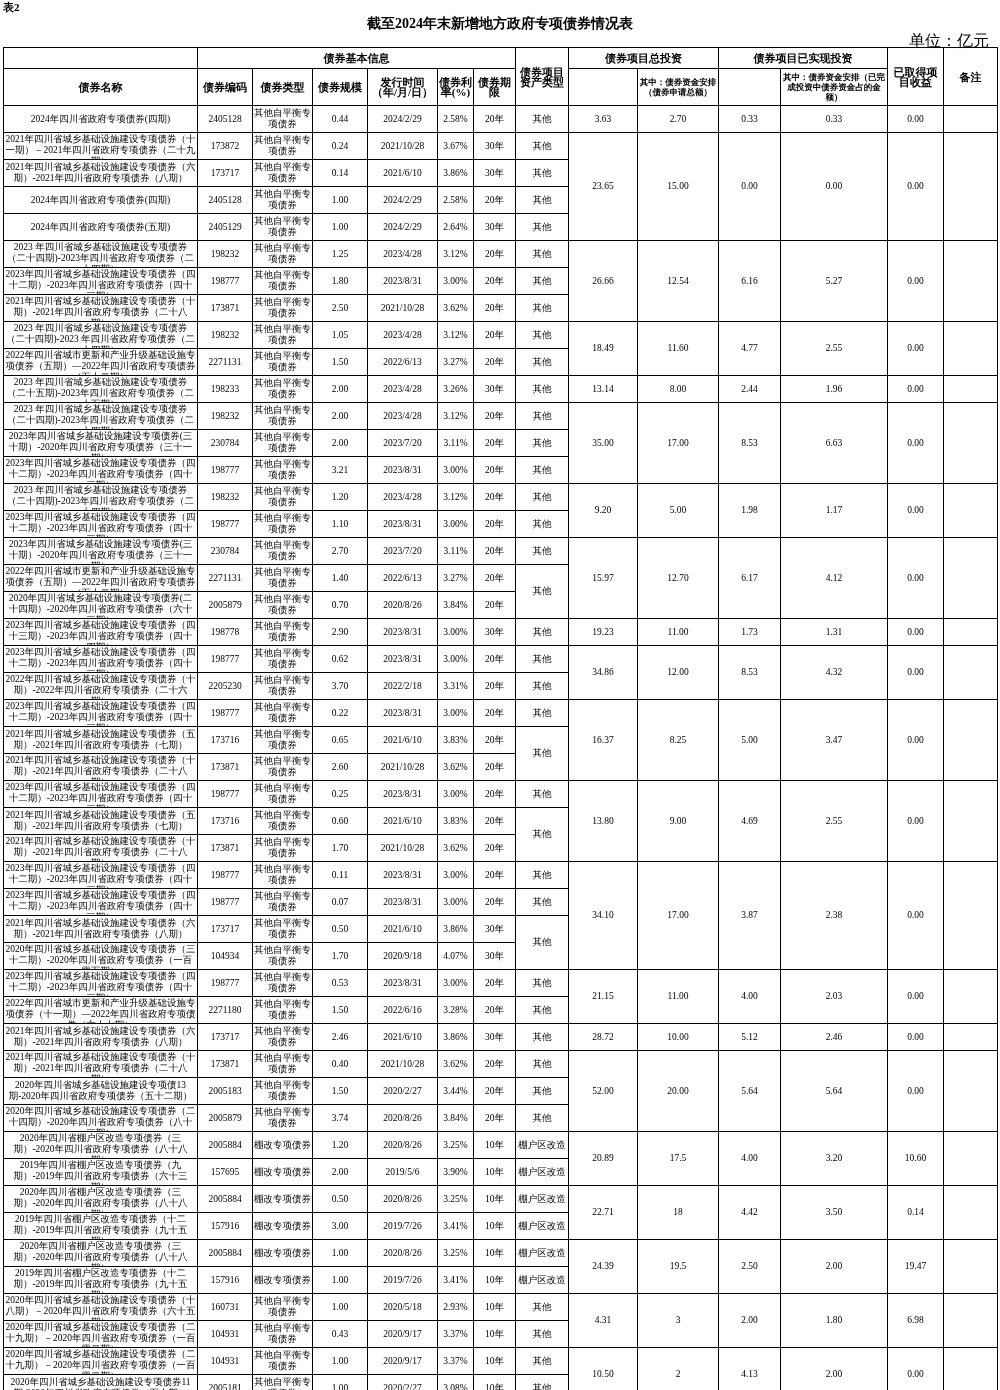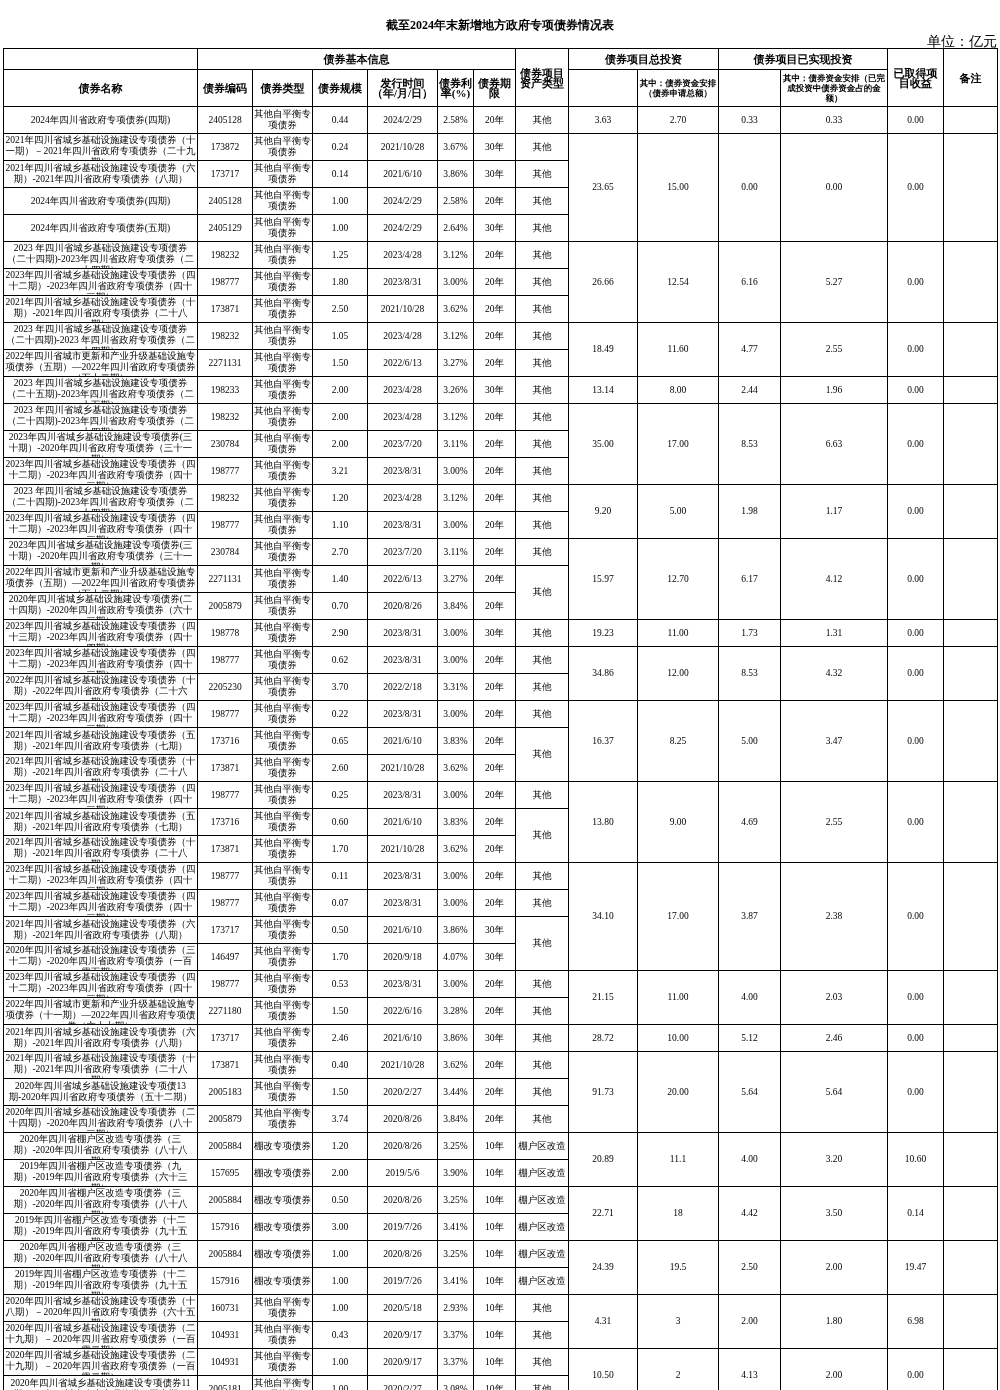--- a/index.html
+++ b/index.html
@@ -1,35 +1,36 @@
 <!DOCTYPE html>
 <html><head>
 <meta charset="utf-8">
 <style>
   html,body{margin:0;padding:0;background:#fff;color:#000;}
   body{width:1000px;font-family:"Liberation Serif","DejaVu Serif",serif;}
   .page{padding:2px 3px 0 3px;}
   .table-label{font-size:11px;font-weight:bold;line-height:11px;}
-  .doc-title{text-align:center;font-size:12px;font-weight:bold;line-height:16px;margin-top:15px;}
-  .unit-line{text-align:right;font-size:14px;line-height:11px;margin:3px 0 1px 0;}
+  .doc-title{text-align:center;font-size:14px;font-weight:bold;line-height:16px;margin-top:3px;}
+  .unit-line{text-align:right;font-size:16px;line-height:11px;margin:3px 8px 1px 0;}
   table{border-collapse:collapse;table-layout:fixed;width:994px;}
   td,th{border:1px solid #000;padding:0 1px;text-align:center;vertical-align:middle;
         font-size:9.5px;line-height:11px;overflow:hidden;background:#fff;}
   thead th{font-weight:bold;font-size:11px;line-height:10px;padding:1px;}
   thead tr.h1 th{height:18px;}
   thead tr.h2 th{height:34px;}
   tbody td{height:26px;}
   .clip{max-height:25px;overflow:hidden;}
   .name-col{font-size:9.5px;}
   .small-h{font-size:8.5px;line-height:10px;}
 </style>
 </head>
 <body>
 
 <div class="page">
+  <div class="table-label">表2</div>
   <div class="doc-title">截至2024年末新增地方政府专项债券情况表</div>
   <div class="unit-line">单位：亿元</div>
 
   <table>
     <colgroup>
       <col style="width:194px">
         <col style="width:55px">
         <col style="width:60px">
         <col style="width:55px">
       <col style="width:70px">
@@ -512,21 +513,21 @@
           <td>0.50</td>
           <td>2021/6/10</td>
           <td>3.86%</td>
           <td>30年</td>
           <td rowspan="2">其他</td>
         </tr>
         <tr>
           <td>
             <div class="clip name-col">2020年四川省城乡基础设施建设专项债券（三十二期）-2020年四川省政府专项债券（一百零五期）</div>
           </td>
-          <td>146497</td>
+          <td>104934</td>
           <td>其他自平衡专项债券</td>
           <td>1.70</td>
           <td>2020/9/18</td>
           <td>4.07%</td>
           <td>30年</td>
         </tr>
         <tr>
           <td>
             <div class="clip name-col">2023年四川省城乡基础设施建设专项债券（四十二期）-2023年四川省政府专项债券（四十三期）</div>
           </td>
@@ -578,21 +579,21 @@
           <td>
             <div class="clip name-col">2021年四川省城乡基础设施建设专项债券（十期）-2021年四川省政府专项债券（二十八期）</div>
           </td>
           <td>173871</td>
           <td>其他自平衡专项债券</td>
           <td>0.40</td>
           <td>2021/10/28</td>
           <td>3.62%</td>
           <td>20年</td>
           <td>其他</td>
-          <td rowspan="3">91.73</td>
+          <td rowspan="3">52.00</td>
           <td rowspan="3">20.00</td>
           <td rowspan="3">5.64</td>
           <td rowspan="3">5.64</td>
           <td rowspan="3">0.00</td>
           <td rowspan="3"></td>
         </tr>
         <tr>
           <td>
             <div class="clip name-col">2020年四川省城乡基础设施建设专项债13期-2020年四川省政府专项债券（五十二期）</div>
           </td>
@@ -621,21 +622,21 @@
             <div class="clip name-col">2020年四川省棚户区改造专项债券（三期）-2020年四川省政府专项债券（八十八期）</div>
           </td>
           <td>2005884</td>
           <td>棚改专项债券</td>
           <td>1.20</td>
           <td>2020/8/26</td>
           <td>3.25%</td>
           <td>10年</td>
           <td>棚户区改造</td>
           <td rowspan="2">20.89</td>
-          <td rowspan="2">11.1</td>
+          <td rowspan="2">17.5</td>
           <td rowspan="2">4.00</td>
           <td rowspan="2">3.20</td>
           <td rowspan="2">10.60</td>
           <td rowspan="2"></td>
         </tr>
         <tr>
           <td>
             <div class="clip name-col">2019年四川省棚户区改造专项债券（九期）-2019年四川省政府专项债券（六十三期）</div>
           </td>
           <td>157695</td>

